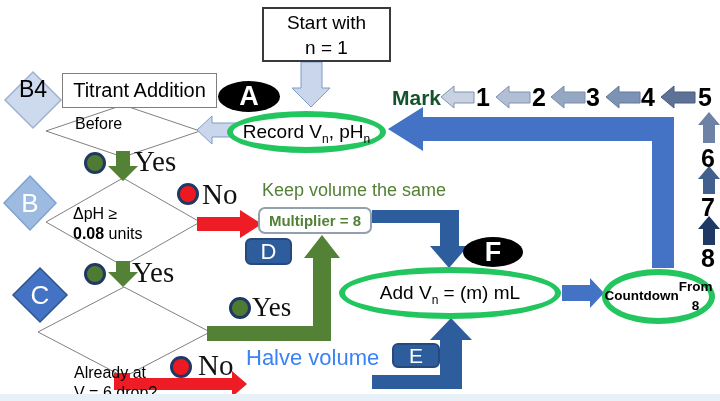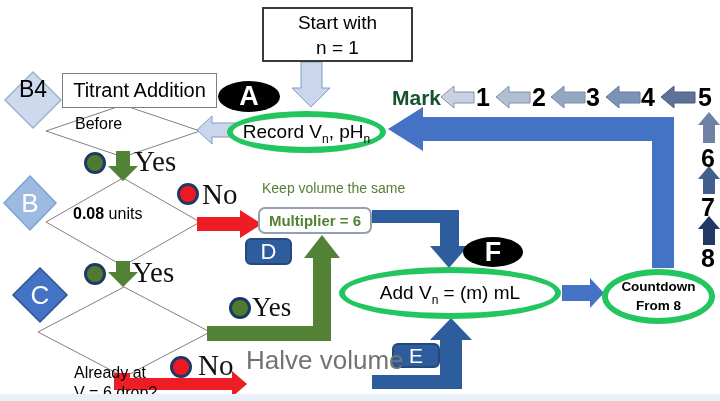--- a/index.html
+++ b/index.html
@@ -57,21 +57,21 @@
     <polygon fill="#b1bed3" stroke="#8092b2" stroke-width="1" points="496,97 509,86 509,92 530,92 530,103 509,103 509,108"></polygon>
     <polygon fill="#95a8c2" stroke="#7a8cab" stroke-width="1" points="551,97 564,86 564,92 585,92 585,103 564,103 564,108"></polygon>
     <polygon fill="#7d93b5" stroke="#637a9d" stroke-width="1" points="606,97 619,86 619,92 640,92 640,103 619,103 619,108"></polygon>
     <polygon fill="#5d7296" stroke="#4a5d80" stroke-width="1" points="661,97 674,86 674,92 695,92 695,103 674,103 674,108"></polygon>
 
     <polygon fill="#6d82a5" points="709,112 698,125 703,125 703,143 715,143 715,125 720,125"></polygon>
     <polygon fill="#42608e" points="709,166 698,179 703,179 703,194 715,194 715,179 720,179"></polygon>
     <polygon fill="#1f3864" points="709,216 698,229 703,229 703,245 715,245 715,229 720,229"></polygon>
   </svg>
 
-  <div class="abs box ctr" style="left:262px;top:7px;width:151px;height:55px;border-width:2px;border-color:#3a3a3a;font-size:19px;line-height:25px;flex-direction:column;">
+  <div class="abs box ctr" style="left:262px;top:7px;width:129px;height:55px;border-width:2px;border-color:#3a3a3a;font-size:19px;line-height:25px;flex-direction:column;">
     <div>Start with</div>
     <div>n = 1</div>
   </div>
 
   <div class="abs box ctr" style="left:62px;top:73px;width:155px;height:35px;font-size:20px;">
     <span>Titrant Addition</span>
   </div>
 
   <div class="abs blk ctr" style="left:218px;top:81px;width:62px;height:31px;font-size:27px;">
     <span>A</span>
@@ -82,27 +82,27 @@
   </div>
 
   <div class="abs ell ctr" style="left:339px;top:267px;width:222px;height:52px;font-size:19px;">
     <span><span>Add V</span><sub>n</sub><span> = (m) mL</span></span>
   </div>
 
   <div class="abs blk ctr" style="left:463px;top:237px;width:60px;height:30px;font-size:27px;">
     <span>F</span>
   </div>
 
-  <div class="abs ell ctr" style="left:602px;top:269px;width:113px;height:55px;font-size:13.5px;font-weight:bold;flex-direction:column;line-height:1.35;">
+  <div class="abs ell ctr" style="left:602px;top:269px;width:113px;height:55px;font-size:13.5px;font-weight:bold;flex-direction:row;line-height:1.35;">
     <div>Countdown</div>
     <div>From 8</div>
   </div>
 
   <div class="abs mult ctr" style="left:258px;top:207px;width:114px;height:27px;color:#538135;">
-    <span>Multiplier = 6</span>
+    <span>Multiplier = 8</span>
   </div>
 
 
   <div class="abs badge ctr" style="left:245px;top:238px;width:47px;height:27px;font-size:22px;">
     <span>D</span>
   </div>
 
   <div class="abs badge ctr" style="left:392px;top:343px;width:48px;height:25px;font-size:21px;">
     <span>E</span>
   </div>
@@ -115,20 +115,21 @@
     </div>
   <div class="abs ctr" style="left:26px;top:281px;width:28px;height:28px;font-size:26px;color:#fff;">
       <span>C</span>
     </div>
 
   <div class="abs dlabel" style="left:75px;top:114px;width:96px;">
     <div>Before</div>
   </div>
 
   <div class="abs dlabel" style="left:73px;top:204px;width:100px;">
+    <div>ΔpH ≥</div>
     <div><b>0.08</b><span> units</span></div>
   </div>
 
   <div class="abs dlabel" style="left:74px;top:315px;width:100px;margin-top:48px;">
     <div>Already at</div>
     <div>V = 6 drop?</div>
   </div>
 
   <div class="abs dot green" style="left:84px;top:152px;"></div>
   <div class="abs bigword" style="left:134px;top:147px;">Yes</div>
@@ -138,22 +139,22 @@
 
   <div class="abs dot green" style="left:84px;top:263px;"></div>
   <div class="abs bigword" style="left:132px;top:258px;">Yes</div>
 
   <div class="abs dot green" style="left:229px;top:297px;"></div>
   <div class="abs bigword" style="left:252px;top:294px;font-size:27px;">Yes</div>
 
   <div class="abs dot red" style="left:170px;top:356px;"></div>
   <div class="abs bigword" style="left:198px;top:351px;">No</div>
 
-  <div class="abs" style="left:262px;top:180px;font-size:14px;color:#538135;">Keep volume the same</div>
-  <div class="abs" style="left:246px;top:345px;font-size:26px;color:#737373;">Halve volume</div>
+  <div class="abs" style="left:262px;top:180px;font-size:18px;color:#538135;">Keep volume the same</div>
+  <div class="abs" style="left:246px;top:345px;font-size:22px;color:#3b82f6;">Halve volume</div>
 
   <div class="abs" style="left:392px;top:86px;font-size:21px;font-weight:bold;color:#14532d;">Mark</div>
   <div class="abs num" style="left:474px;top:85px;width:18px;">1</div>
   <div class="abs num" style="left:530px;top:85px;width:18px;">2</div>
   <div class="abs num" style="left:584px;top:85px;width:18px;">3</div>
   <div class="abs num" style="left:639px;top:85px;width:18px;">4</div>
   <div class="abs num" style="left:696px;top:85px;width:18px;">5</div>
   <div class="abs num" style="left:698px;top:146px;width:20px;">6</div>
   <div class="abs num" style="left:698px;top:195px;width:20px;">7</div>
   <div class="abs num" style="left:698px;top:246px;width:20px;">8</div>

